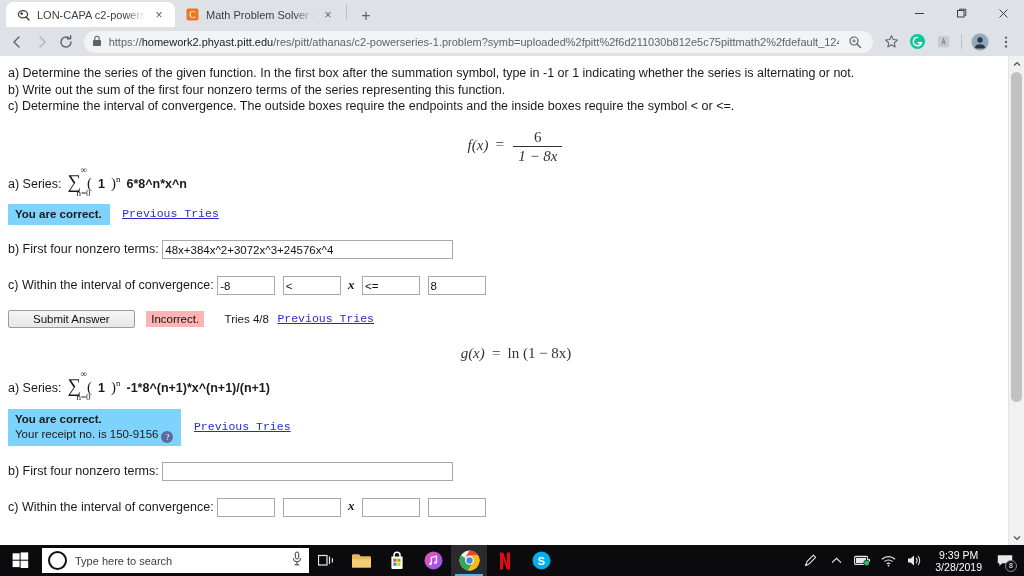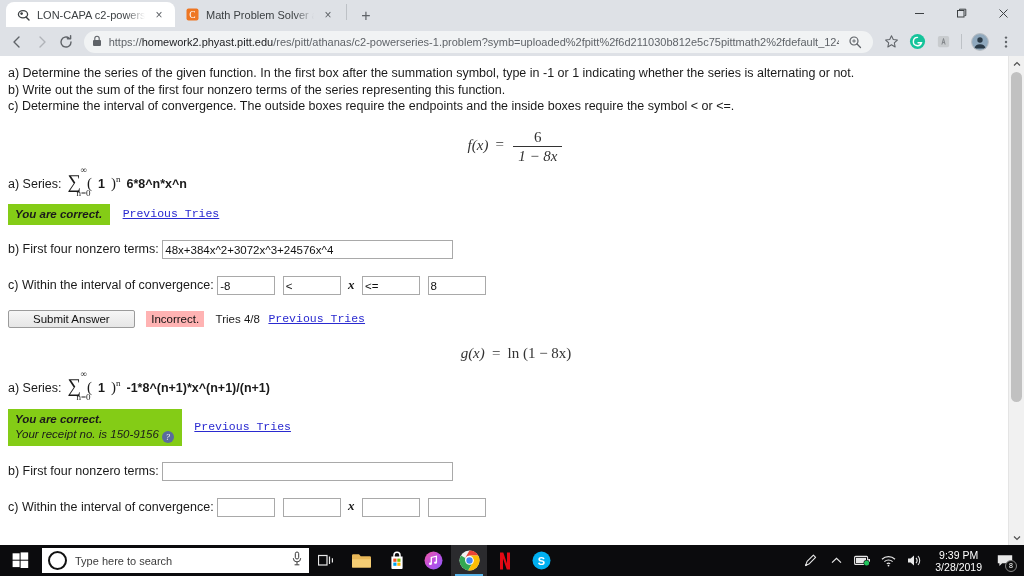--- a/index.html
+++ b/index.html
@@ -58,22 +58,22 @@
 
   .qrow{display:flex;align-items:baseline;gap:6px;white-space:nowrap;}
   .sigma{display:inline-block;position:relative;font-family:"Liberation Serif",serif;font-size:19px;
      vertical-align:middle;line-height:1;}
   .sigma .sup{position:absolute;left:13px;top:-6px;font-size:9px;}
   .sigma .sub{position:absolute;left:9px;bottom:-7px;font-size:9px;}
   .serieans{font-family:"Liberation Sans",sans-serif;font-weight:bold;font-size:12.5px;}
   .parenA{font-family:"Liberation Serif",serif;font-size:15px;}
 
   .okbox{
-    background:#84cc16;display:inline-block;padding:3px 8px 3px 7px;
-    font-size:11.5px;line-height:15px;color:#1a1a1a;vertical-align:middle;font-style:italic;
+    background:#7dd3fc;display:inline-block;padding:3px 8px 3px 7px;
+    font-size:11.5px;line-height:15px;color:#1a1a1a;vertical-align:middle;
   }
   .okbox .b1{font-weight:bold;}
   .helpicon{display:inline-block;width:12px;height:12px;border-radius:50%;
     background:#5a6b9e;color:#fff;font-size:9px;line-height:12px;text-align:center;
     vertical-align:-2px;margin-left:3px;font-family:"Liberation Serif",serif;}
   .prevtries{color:#2a2ad0;text-decoration:underline;font-size:11.5px;margin-left:9px;vertical-align:middle;font-family:Liberation Mono, monospace;}
 
   .txtin{
     border:1px solid #a9a9a9;background:#fff;height:15px;font-size:11.5px;
     font-family:"Liberation Sans",sans-serif;color:#111;padding:1px 2px;box-sizing:content-box;
@@ -284,21 +284,21 @@
         <input class="txtin in-sm" type="text" value="-8" style="">
         <input class="txtin in-sm" type="text" style="margin-left: 4px;" value="&lt;">
         <span class="mi" style="font-family:'Liberation Serif',serif;font-weight:bold;font-size:13px;margin:0 4px;">x</span>
         <input class="txtin in-sm" type="text" value="&lt;=" style="">
         <input class="txtin in-sm" type="text" style="margin-left: 4px;" value="8">
       </div>
 
       <div style="margin-top:15px;">
         <button class="sbtn">Submit Answer</button>
         <span class="badbox" style="margin-left:8px;">Incorrect.</span>
-        <span class="tries" style="margin-left:8px;">Tries 4/8</span>
+        <span class="tries" style="margin-left:17px;">Tries 4/8</span>
         <a class="prevtries" style="margin-left:5px;" href="#">Previous Tries</a>
       </div>
 
       <div class="formula" style="margin-top:17px;height:20px;">
         <span class="mi" style="font-size:15px;">g(x)</span>
         <span style="font-size:15px;margin:0 4px;">=</span>
         <span style="font-size:15px;">ln (1 − 8x)</span>
       </div>
 
       <div class="qrow" style="margin-top:10px;">

